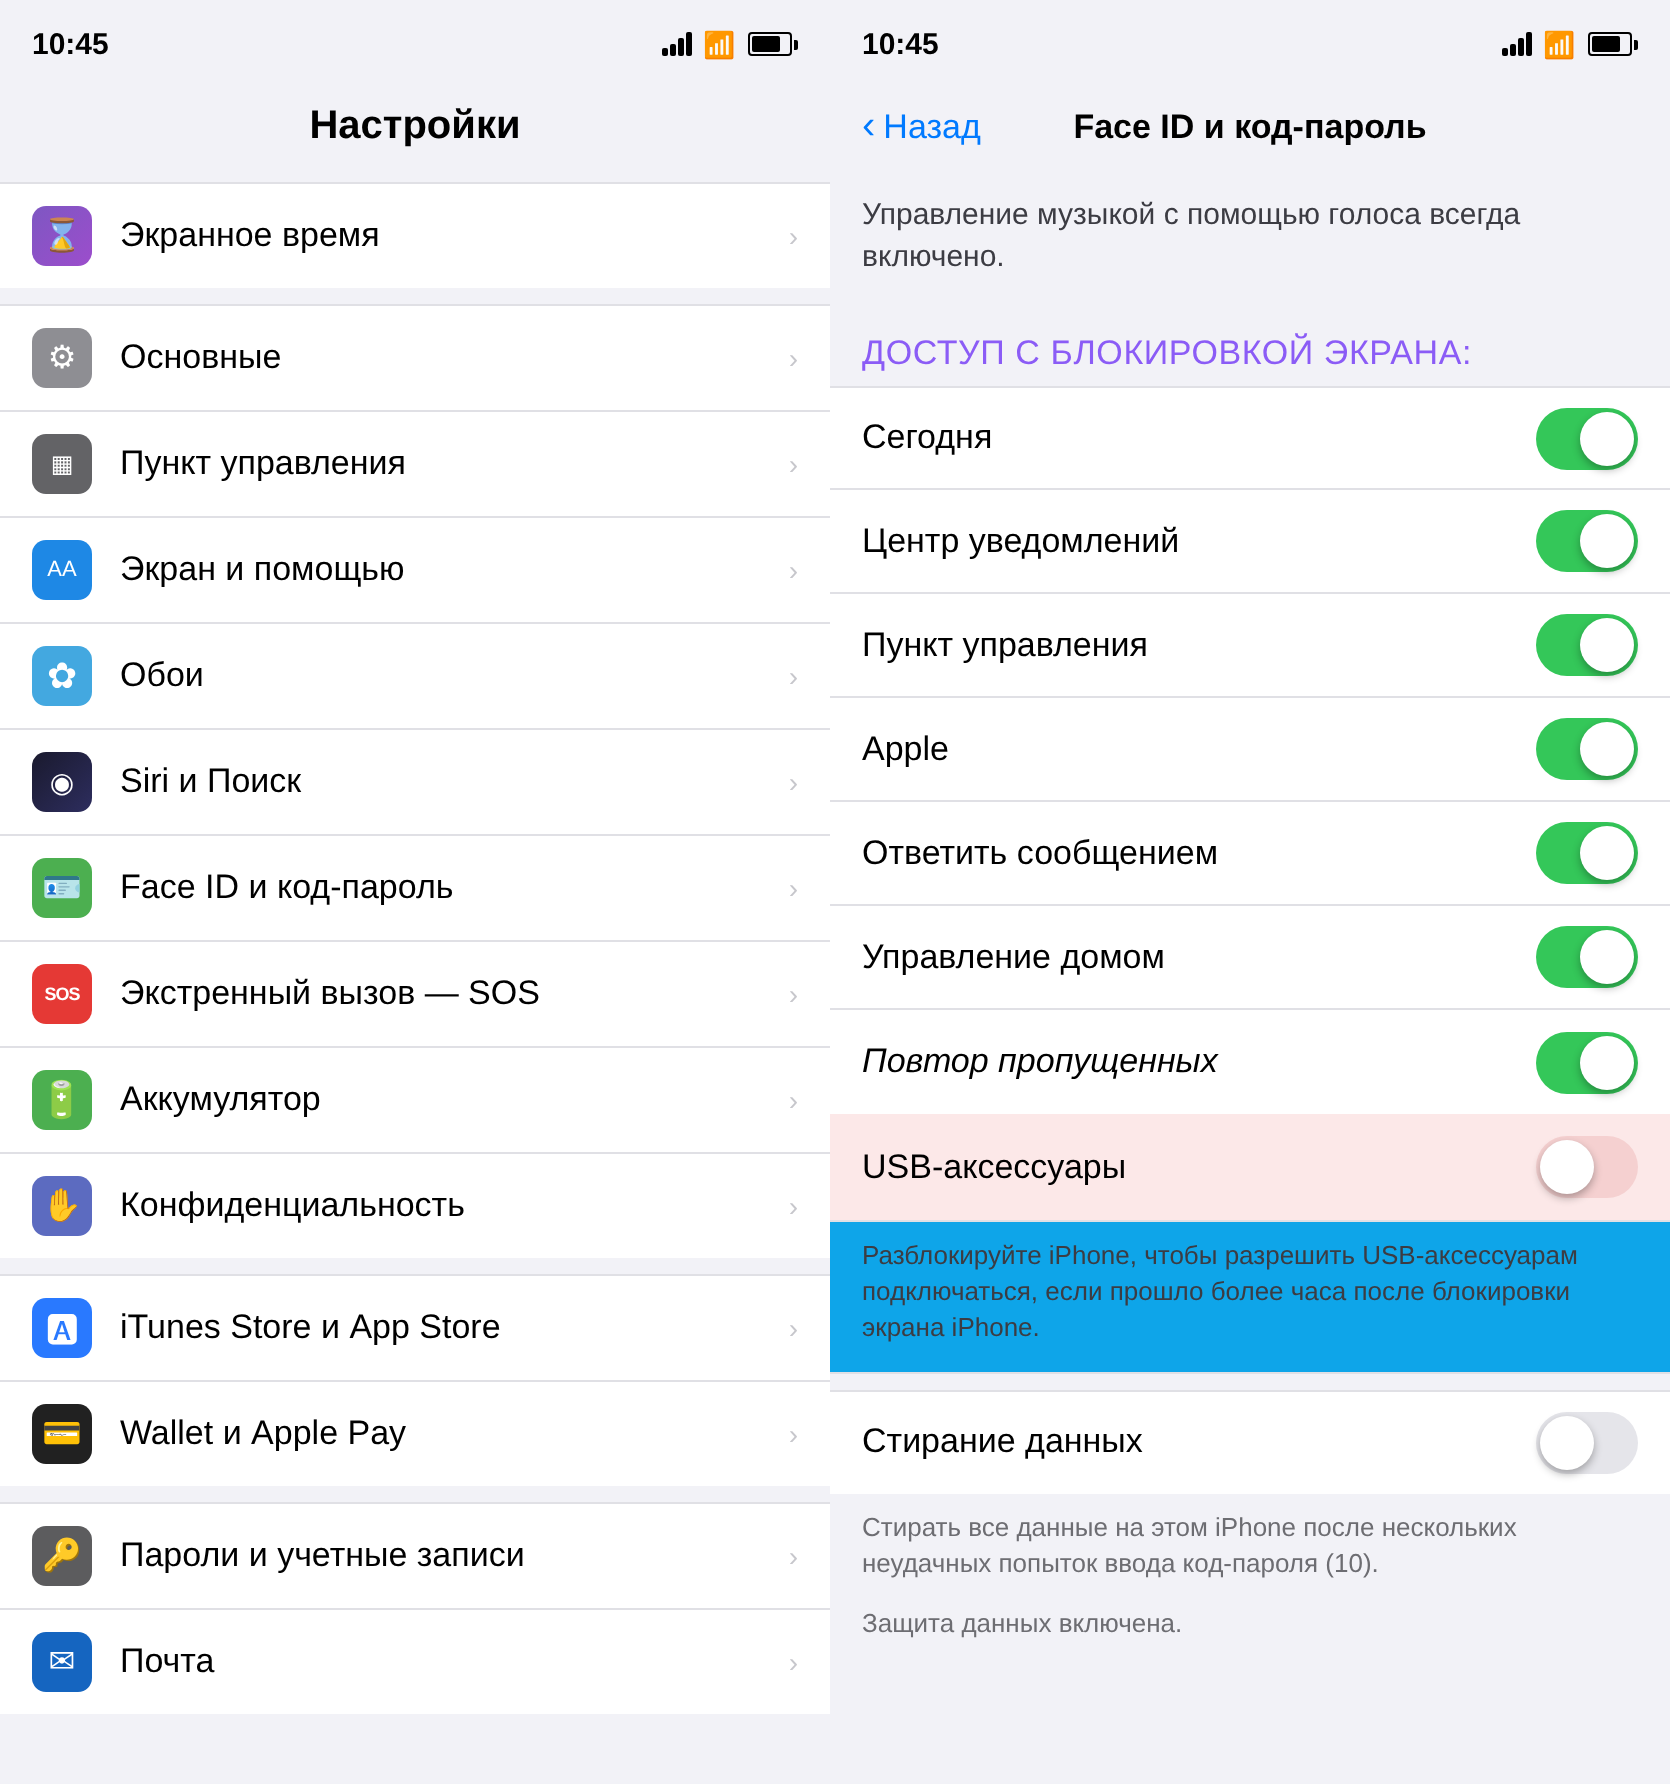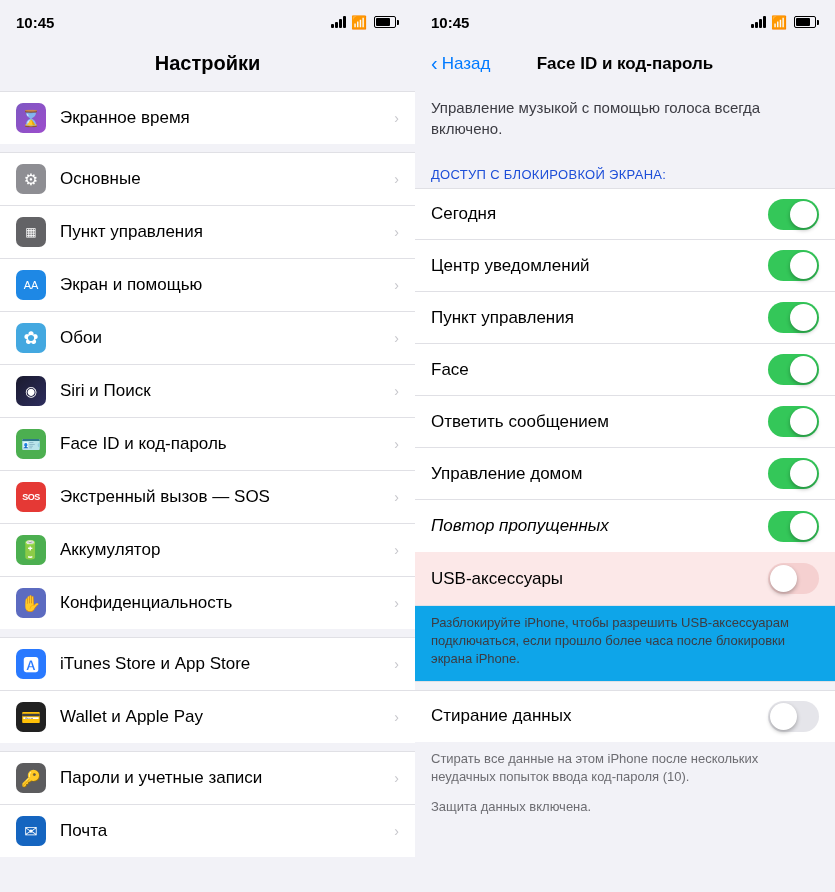--- a/index.html
+++ b/index.html
@@ -168,22 +168,22 @@
       white-space: nowrap;
     }
 
     .right-content {
       flex: 1;
       overflow-y: auto;
       padding-bottom: 20px;
     }
 
     .section-label {
-      font-size: 13px;
-      color: #1d4ed8;
+      font-size: 17px;
+      color: #8b5cf6;
       text-transform: uppercase;
       letter-spacing: 0.3px;
       padding: 16px 16px 6px;
     }
 
     .note-text {
       font-size: 15px;
       color: #3c3c43;
       padding: 10px 16px 12px;
       line-height: 1.4;
@@ -494,21 +494,21 @@
           <div class="toggle-thumb"></div>
         </div>
       </div>
       <div class="toggle-row">
         <span class="toggle-label">Пункт управления</span>
         <div class="toggle on">
           <div class="toggle-thumb"></div>
         </div>
       </div>
       <div class="toggle-row">
-        <span class="toggle-label">Face</span>
+        <span class="toggle-label">Apple</span>
         <div class="toggle on">
           <div class="toggle-thumb"></div>
         </div>
       </div>
       <div class="toggle-row">
         <span class="toggle-label">Ответить сообщением</span>
         <div class="toggle on">
           <div class="toggle-thumb"></div>
         </div>
       </div>

